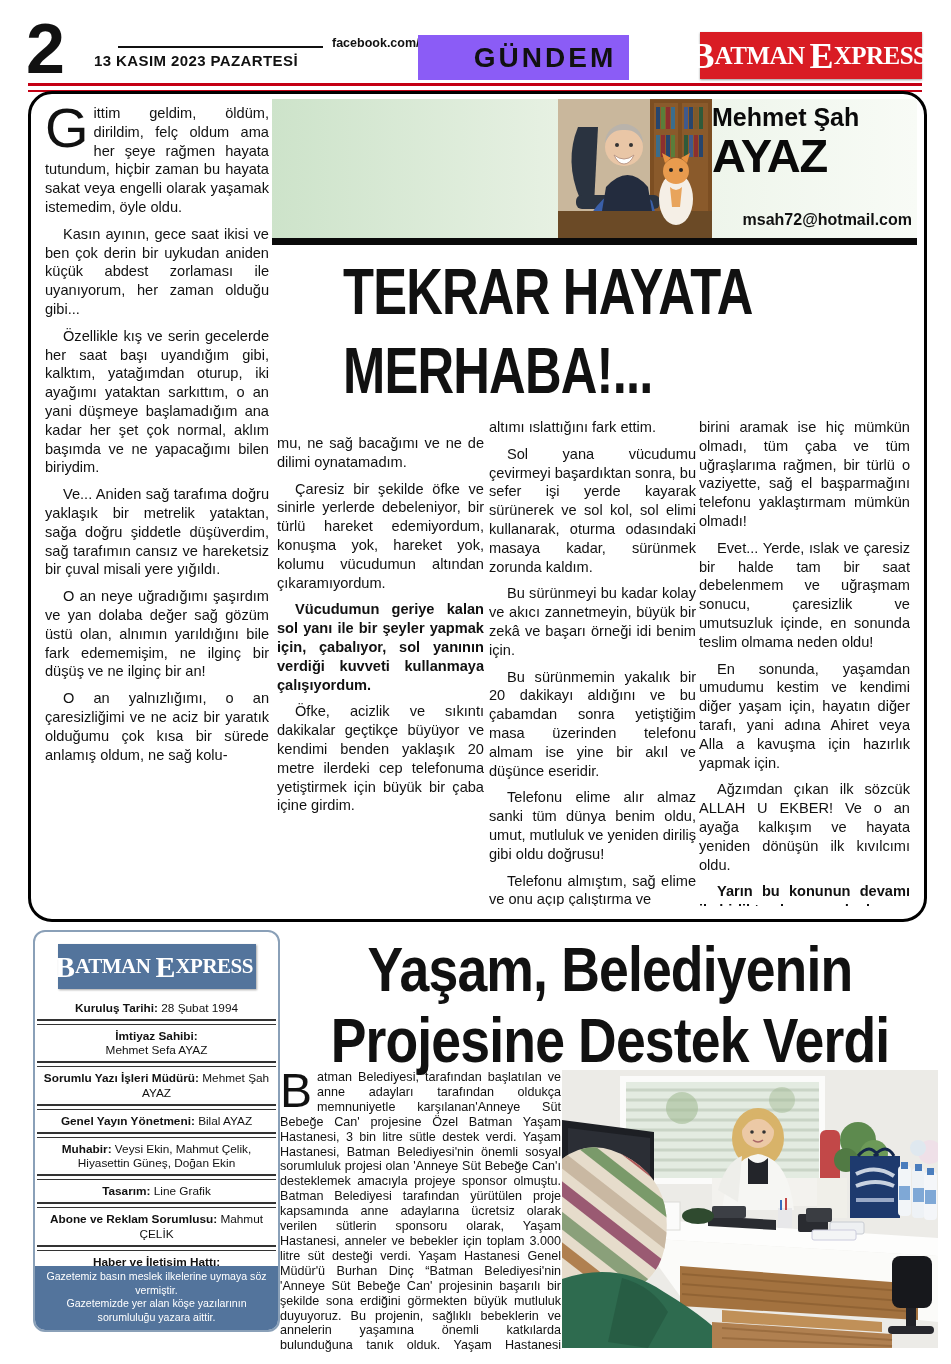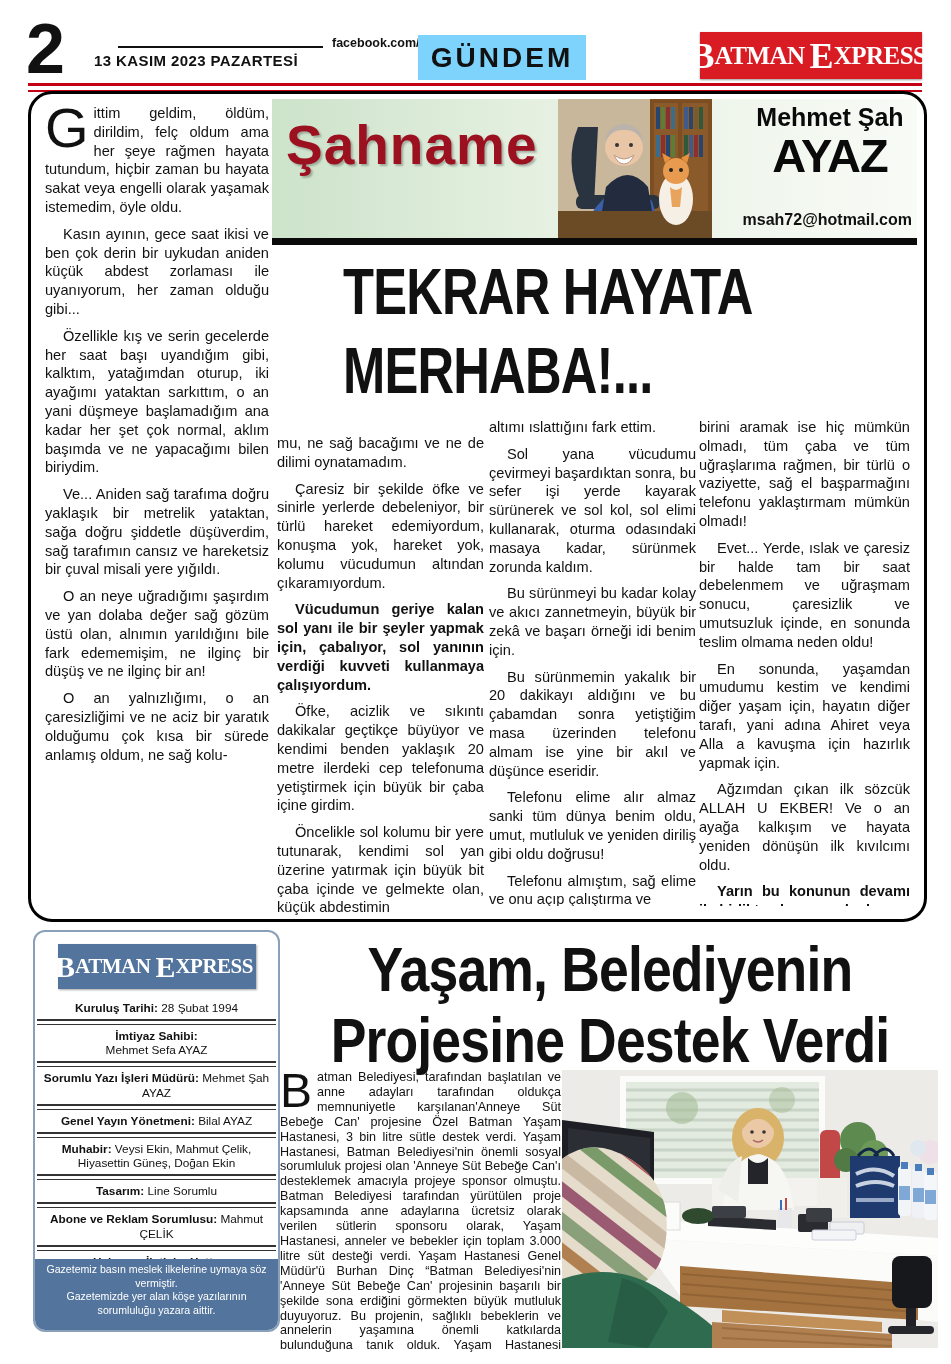--- a/index.html
+++ b/index.html
@@ -5,39 +5,39 @@
   html,body{margin:0;padding:0;background:#dedede;}
   #page{position:relative;width:951px;height:1364px;background:#ffffff;margin:0 auto;
         font-family:"Liberation Sans", sans-serif;color:#111;overflow:hidden;}
   .abs{position:absolute;}
 
   
   #page-num{left:26px;top:14px;font-size:70px;font-weight:900;line-height:1;letter-spacing:-3px;}
   #fb-line{left:118px;top:46px;width:205px;border-top:2.5px solid #111;}
   #fb-text{left:332px;top:36px;font-size:12.5px;font-weight:700;}
   #date-text{left:94px;top:52px;font-size:15px;font-weight:700;letter-spacing:.4px;}
-  #section-box{left:418px;top:35px;width:168px;height:45px;background:#7dd3fc;
+  #section-box{left:418px;top:35px;width:168px;height:45px;background:#8b5cf6;
                display:flex;align-items:center;justify-content:center;
-               font-size:28px;font-weight:700;letter-spacing:3px;}
+               font-size:28px;font-weight:700;letter-spacing:3px;padding-left:43px;}
   .brand-box{background:#d91c24;color:#fff;display:flex;align-items:center;justify-content:center;
              font-family:"Liberation Serif", serif;font-weight:700;}
   #brand-top{left:700px;top:32px;width:222px;height:47px;box-shadow:0 1px 2px rgba(0,0,0,.4);}
   .brand-big{font-size:36px;line-height:1;}
   .brand-small{font-size:25px;line-height:1;letter-spacing:-.5px;padding-right:5px;}
   #red-rules{left:28px;top:83px;width:894px;height:4px;border-top:3px solid #c40014;border-bottom:2px solid #c40014;}
 
   
   #main-box{left:28px;top:91px;width:893px;height:825px;border:3.5px solid #000;border-radius:24px;}
 
   #banner{left:241px;top:5px;width:645px;height:139px;
           background:linear-gradient(90deg,#cde3ca 0%,#e7f1e3 45%,#f8fbf6 100%);}
   #banner-title{left:14px;top:14px;width:265px;font-size:55px;font-weight:800;color:#9c1120;
                 text-shadow:2px 2px 2px rgba(60,60,60,.35);letter-spacing:1px;}
   #author-photo{left:286px;top:0px;}
-  #author-block{left:458px;top:4px;width:200px;text-align:center;color:#0a0a0a;}
+  #author-block{left:440px;top:4px;width:200px;color:#0a0a0a;}
   #author-line1{font-size:25px;font-weight:800;line-height:1.15;}
   #author-line2{font-size:47px;font-weight:900;line-height:1.0;letter-spacing:-1px;}
   #author-email{left:442px;top:112px;width:198px;text-align:right;font-size:16px;font-weight:600;}
   #banner-bar{left:241px;top:144px;width:645px;height:7px;background:#0a0a0a;}
 
   #headline{left:241px;top:158px;width:645px;}
   .hl{font-size:65px;font-weight:900;line-height:1.22;letter-spacing:-1px;
       transform:scaleX(.78);transform-origin:center;white-space:nowrap;}
 
   .col{position:absolute;font-size:14.6px;line-height:18.8px;text-align:justify;overflow:hidden;}
@@ -55,21 +55,21 @@
             overflow:hidden;background:#fff;}
   #masthead-logo{margin:12px auto 8px;width:198px;height:45px;background:#53749c;color:#fff;
                  display:flex;align-items:center;justify-content:center;
                  font-family:"Liberation Serif", serif;font-weight:700;box-shadow:1px 1px 2px rgba(0,0,0,.35);}
   #masthead-logo .brand-big{font-size:30px;}
   #masthead-logo .brand-small{font-size:21px;}
   .mrow{text-align:center;font-size:11.8px;line-height:1.2;padding:4px 4px;}
   .mrow b{font-weight:700;}
   .msep{height:3px;border-top:2px solid #333;border-bottom:1px solid #333;margin:0 2px;}
   #masthead-footer{position:absolute;bottom:0;left:0;right:0;background:#53749c;color:#fff;
-                   font-size:10.6px;line-height:1.3;text-align:center;padding:4px 3px 12px;}
+                   font-size:10.6px;line-height:1.3;text-align:center;padding:4px 3px 5px;}
 
   
   #bottom-headline{left:280px;top:918px;width:660px;text-align:center;margin-top:16px;}
   .bhl{font-size:63px;font-weight:900;line-height:1.12;letter-spacing:-1px;
        transform:scaleX(.85);transform-origin:center;white-space:nowrap;}
   #bottom-body{left:280px;top:1070px;width:281px;height:285px;font-size:12.6px;line-height:14.9px;
                text-align:justify;overflow:hidden;}
   .dropcap-b{float:left;font-size:48px;line-height:40px;padding:1px 5px 0 0;font-weight:400;}
   #support-photo{left:562px;top:1070px;}
 </style>
@@ -87,21 +87,20 @@
     <span class="brand-big">B</span>
       <span class="brand-small">ATMAN</span>
       <span class="brand-big">E</span>
       <span class="brand-small">XPRESS</span>
   </div>
   <div class="abs" id="red-rules"></div>
 
   <div class="abs" id="main-box">
 
     <div class="abs" id="banner">
-      <div class="abs" id="banner-title">Şahname</div>
 
       <svg class="abs" id="author-photo" width="154" height="139" viewBox="0 0 154 139">
         <rect width="154" height="139" fill="#c9b79c"></rect>
         <rect x="92" width="62" height="139" fill="#7c4e22"></rect>
         <rect x="96" y="4" width="24" height="131" fill="#8a5a2b"></rect>
         <rect x="124" y="4" width="26" height="131" fill="#8a5a2b"></rect>
         <g>
           <rect x="98" y="8" width="4" height="22" fill="#27456d"></rect>
             <rect x="103" y="8" width="4" height="22" fill="#5a7d3a"></rect>
             <rect x="108" y="8" width="4" height="22" fill="#8c2f2f"></rect>
@@ -159,21 +158,20 @@
       <p>Ve... Aniden sağ tarafıma doğru yaklaşık bir metrelik yataktan, sağa doğru şiddetle düşüverdim, sağ tarafımın cansız ve hareketsiz bir çuval misali yere yığıldı.</p>
       <p>O an neye uğradığımı şaşırdım ve yan dolaba değer sağ gözüm üstü olan, alnımın yarıldığını bile fark edememişim, ne ilginç bir düşüş ve ne ilginç bir an!</p>
       <p>O an yalnızlığımı, o an çaresizliğimi ve ne aciz bir yaratık olduğumu çok kısa bir sürede anlamış oldum, ne sağ kolu-</p>
     </div>
 
     <div class="col" id="col2">
       <p class="first">mu, ne sağ bacağımı ve ne de dilimi oynatamadım.</p>
       <p>Çaresiz bir şekilde öfke ve sinirle yerlerde debeleniyor, bir türlü hareket edemiyordum, konuşma yok, hareket yok, kolumu vücudumun altından çıkaramıyordum.</p>
       <p class="bold">Vücudumun geriye kalan sol yanı ile bir şeyler yapmak için, çabalıyor, sol yanının verdiği kuvveti kullanmaya çalışıyordum.</p>
       <p>Öfke, acizlik ve sıkıntı dakikalar geçtikçe büyüyor ve kendimi benden yaklaşık 20 metre ilerdeki cep telefonuma yetiştirmek için büyük bir çaba içine girdim.</p>
-      <p>Öncelikle sol kolumu bir yere tutunarak, kendimi sol yan üzerine yatırmak için büyük bit çaba içinde ve gelmekte olan, küçük abdestimin</p>
     </div>
 
     <div class="col" id="col3">
       <p class="first">altımı ıslattığını fark ettim.</p>
       <p>Sol yana vücudumu çevirmeyi başardıktan sonra, bu sefer işi yerde kayarak sürünerek ve sol kol, sol elimi kullanarak, oturma odasındaki masaya kadar, sürünmek zorunda kaldım.</p>
       <p>Bu sürünmeyi bu kadar kolay ve akıcı zannetmeyin, büyük bir zekâ ve başarı örneği idi benim için.</p>
       <p>Bu sürünmemin yakalık bir 20 dakikayı aldığını ve bu çabamdan sonra yetiştiğim masa üzerinden telefonu almam ise yine bir akıl ve düşünce eseridir.</p>
       <p>Telefonu elime alır almaz sanki tüm dünya benim oldu, umut, mutluluk ve yeniden diriliş gibi oldu doğrusu!</p>
       <p>Telefonu almıştım, sağ elime ve onu açıp çalıştırma ve</p>
     </div>
@@ -197,21 +195,21 @@
     <div class="mrow"><b>Kuruluş Tarihi:</b> <span>28 Şubat 1994</span></div>
     <div class="msep"></div>
     <div class="mrow"><b>İmtiyaz Sahibi:</b><br><span>Mehmet Sefa AYAZ</span></div>
     <div class="msep"></div>
     <div class="mrow"><b>Sorumlu Yazı İşleri Müdürü:</b> <span>Mehmet Şah AYAZ</span></div>
     <div class="msep"></div>
     <div class="mrow"><b>Genel Yayın Yönetmeni:</b> <span>Bilal AYAZ</span></div>
     <div class="msep"></div>
     <div class="mrow"><b>Muhabir:</b> <span>Veysi Ekin, Mahmut Çelik, Hiyasettin Güneş, Doğan Ekin</span></div>
     <div class="msep"></div>
-    <div class="mrow"><b>Tasarım:</b> <span>Line Sorumlu</span></div>
+    <div class="mrow"><b>Tasarım:</b> <span>Line Grafik</span></div>
     <div class="msep"></div>
     <div class="mrow"><b>Abone ve Reklam Sorumlusu:</b> <span>Mahmut ÇELİK</span></div>
     <div class="msep"></div>
     <div class="mrow"><b>Haber ve İletişim Hattı:</b><br><span>expressbatman@gmail.com</span><br><span>ati_atay@hotmail.com</span></div>
     <div class="msep"></div>
     <div class="mrow"><b>İdari Yeri:</b> <span>Turgut Özal Bulvarı Farabim Hastanesi yanı Bulvar İş Hanı Kat:1/2 BATMAN Tel: 0488 213 03 86</span></div>
 
     <div id="masthead-footer">
       <span>Gazetemiz basın meslek ilkelerine uymaya söz vermiştir.</span><br><span>Gazetemizde yer alan köşe yazılarının sorumluluğu yazara aittir.</span>
     </div>

